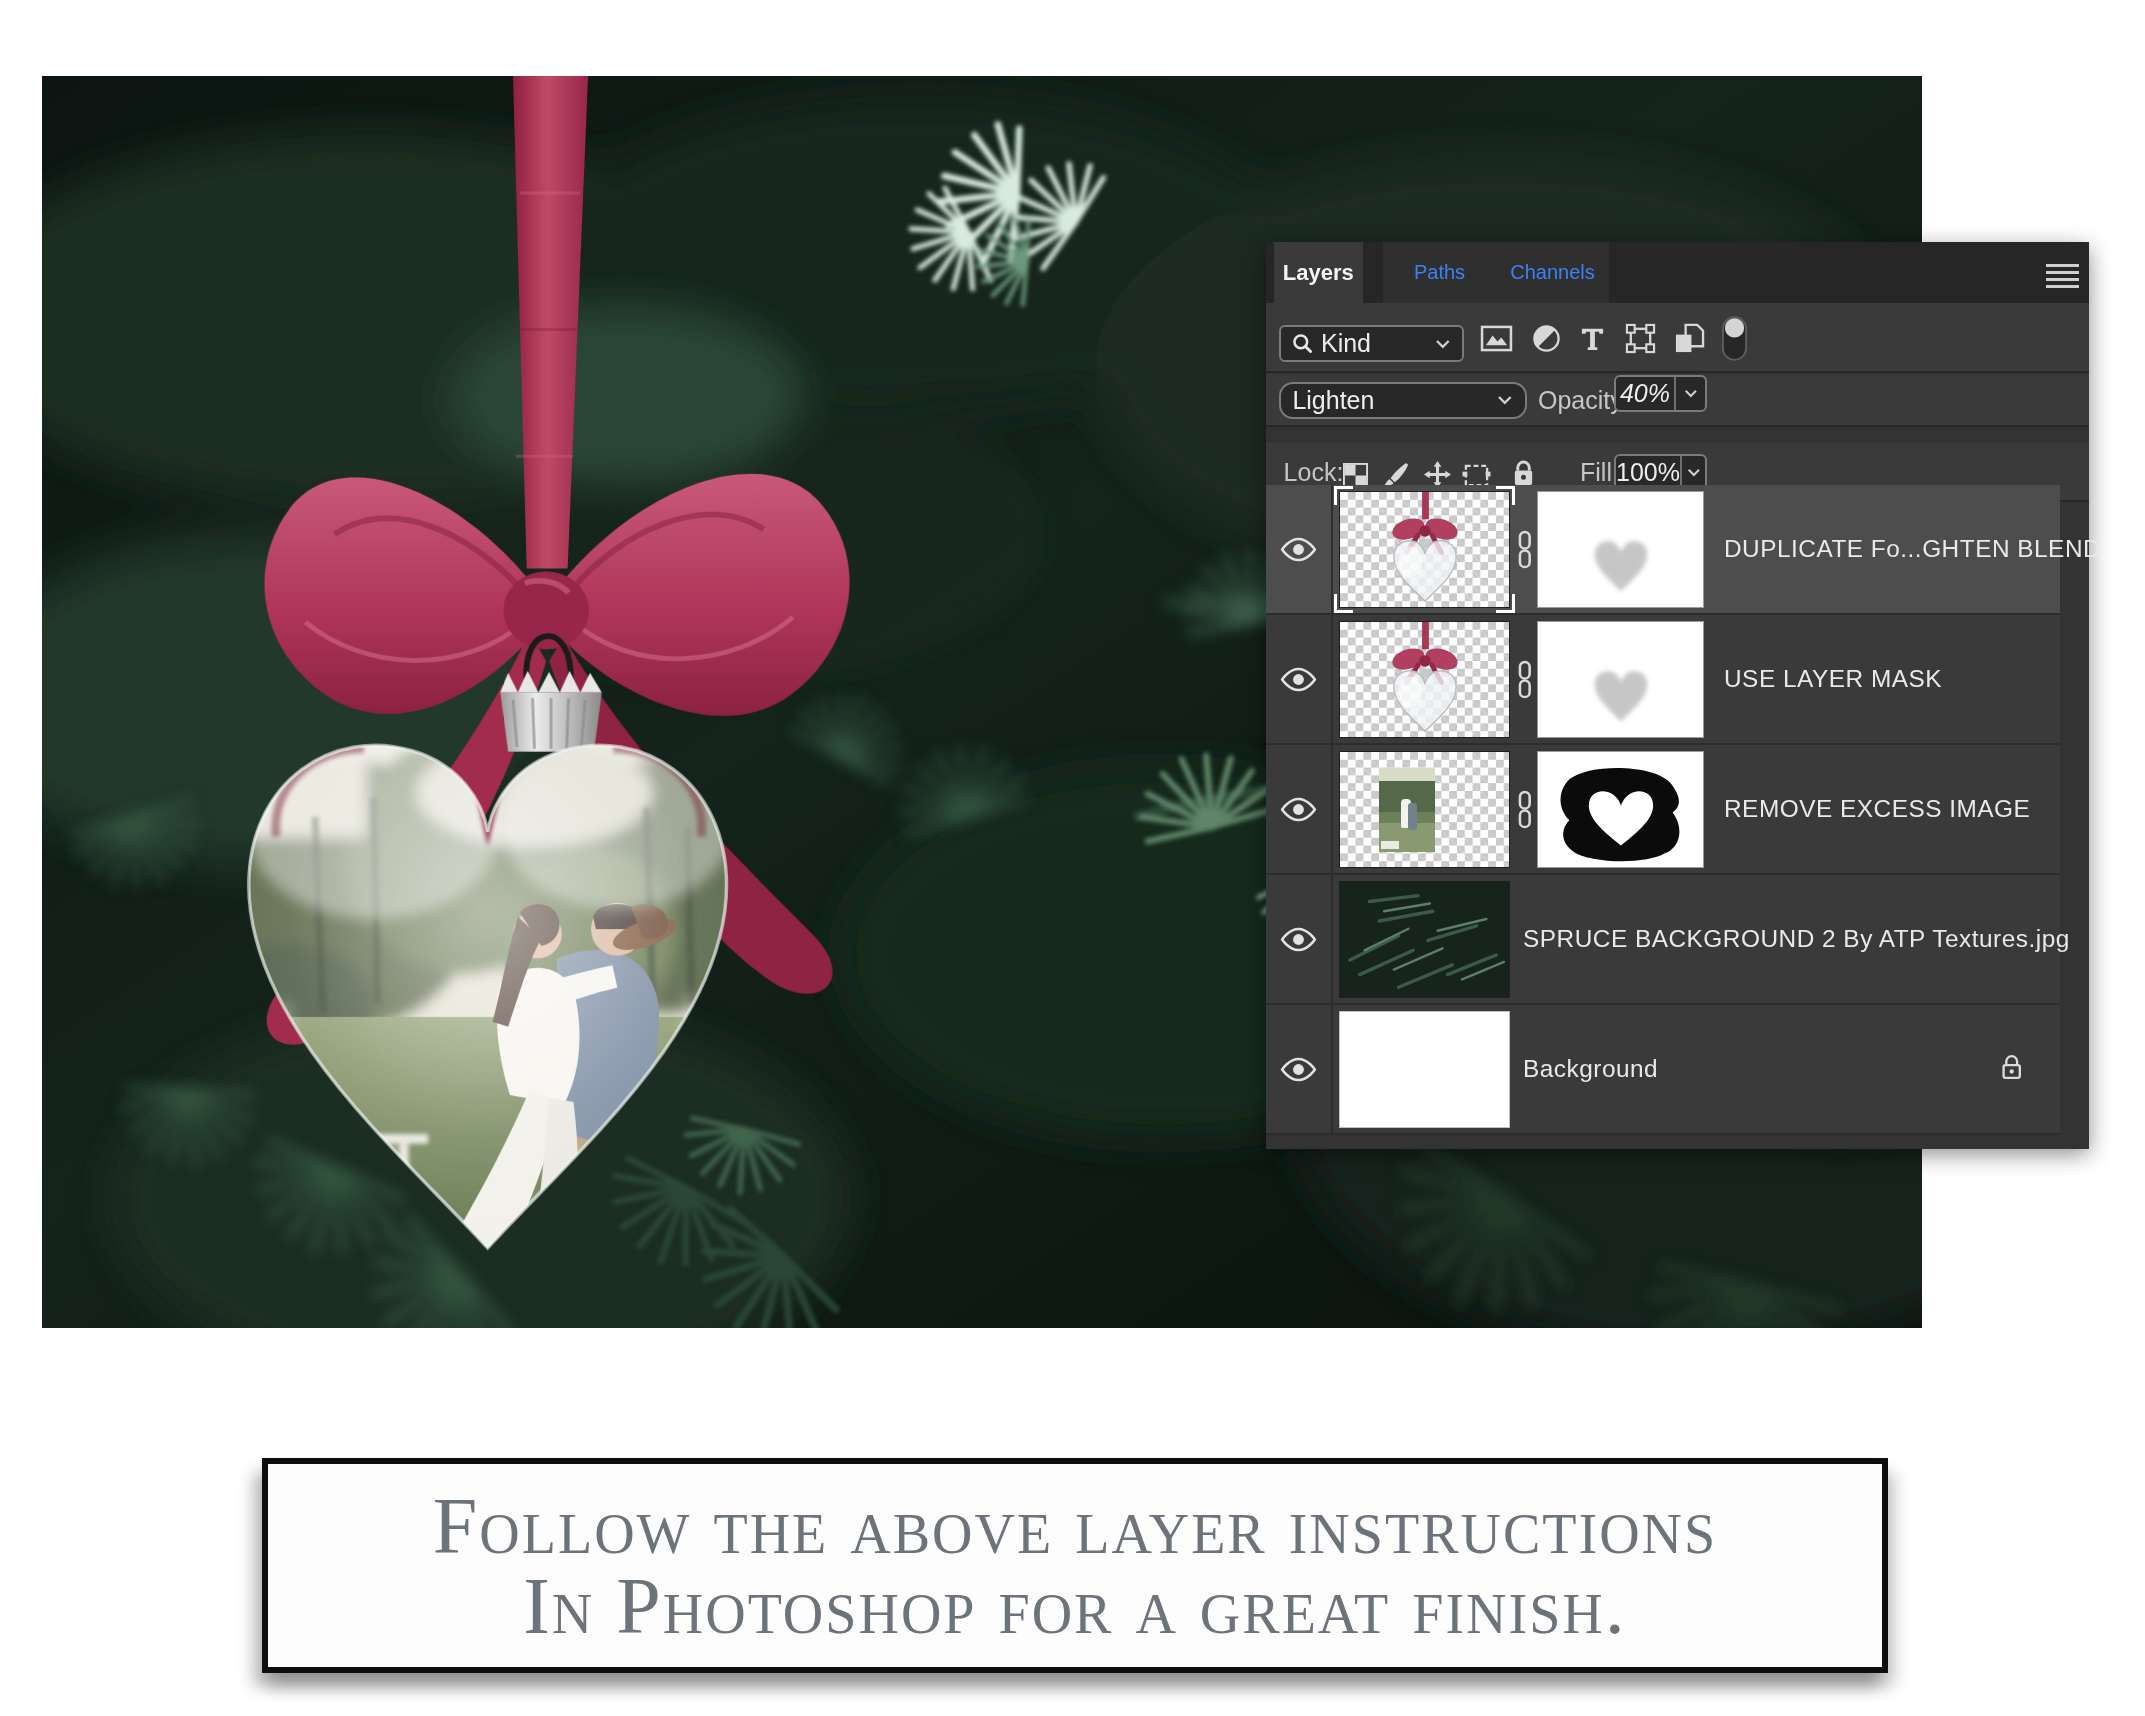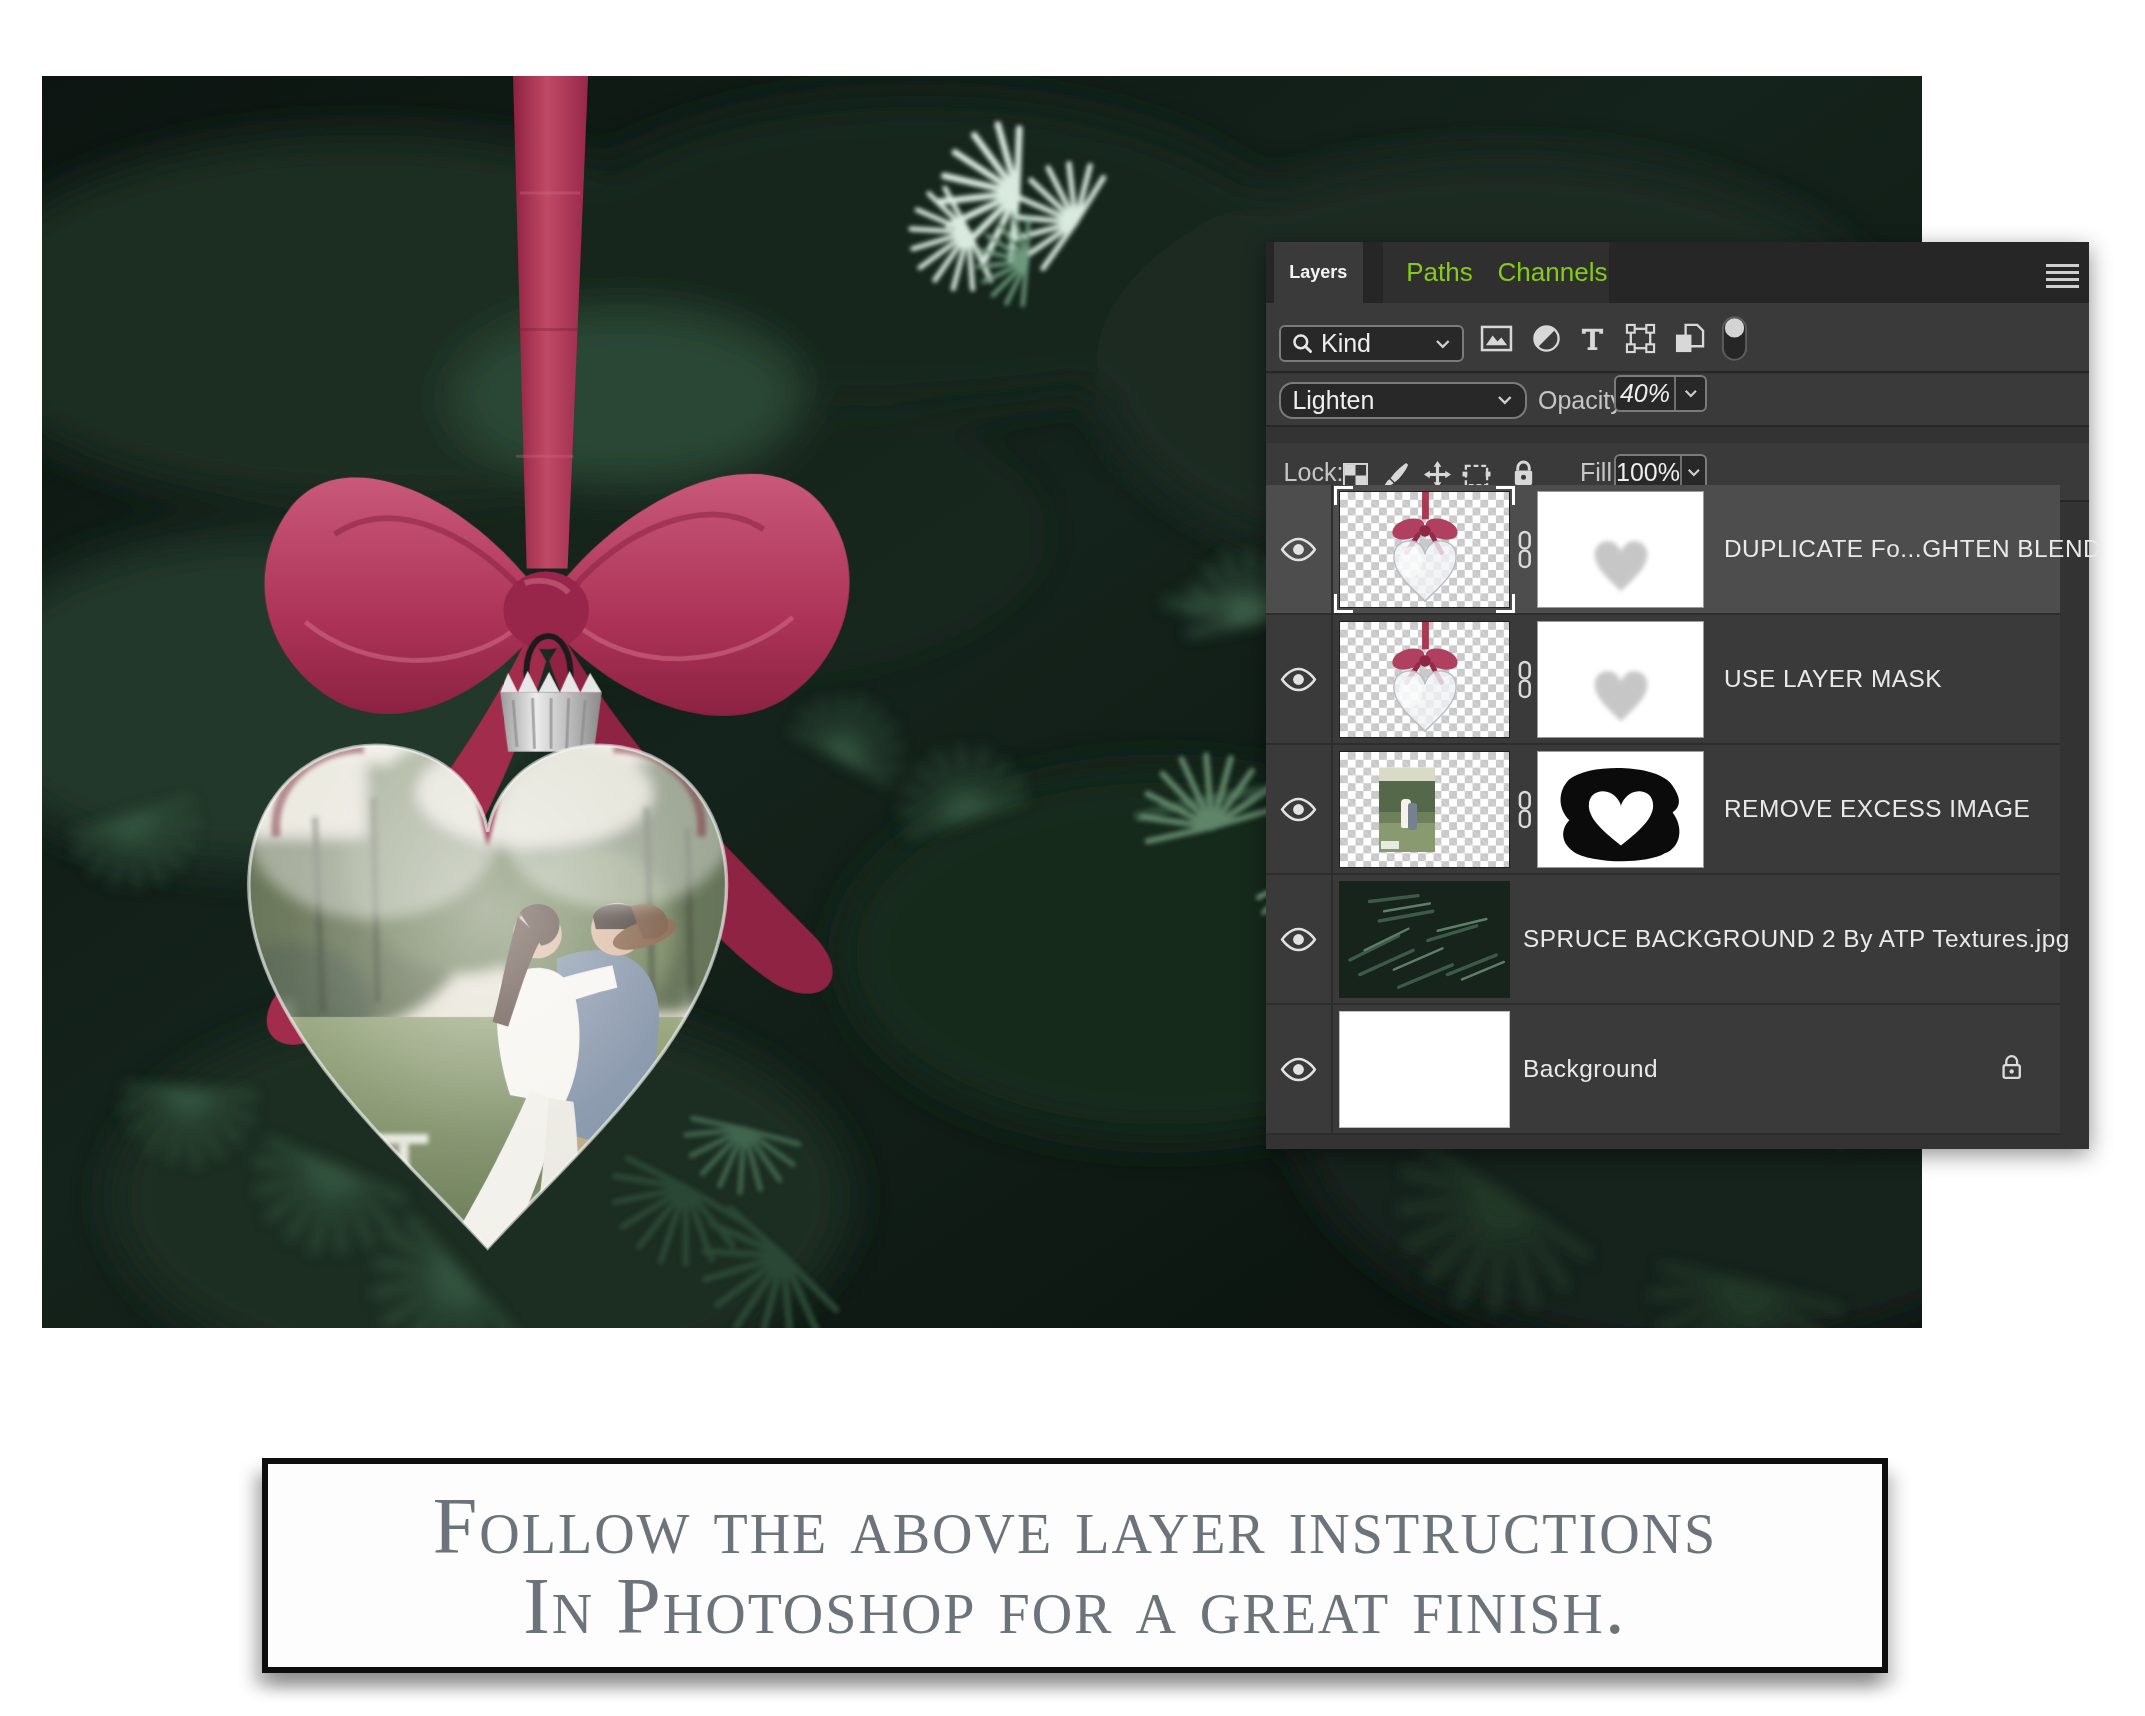--- a/index.html
+++ b/index.html
@@ -5,23 +5,23 @@
   html,body{margin:0;padding:0;background:#ffffff;}
   body{width:2146px;height:1716px;position:relative;font-family:"Liberation Sans",sans-serif;overflow:hidden;}
 
   
   .photo{position:absolute;left:42px;top:76px;width:1880px;height:1252px;background:#101b15;overflow:hidden;}
   .photo svg{display:block;}
 
   
   .panel{position:absolute;left:1266px;top:242px;width:823px;height:907px;background:#333333;box-shadow:0 5.9px 21.5px rgba(0,0,0,.45);color:#e8e8e8;}
   .tabs{position:absolute;left:0;top:0;width:823px;height:61px;background:#262626;}
-  .tab-active{position:absolute;left:7.8px;top:0;width:89px;height:61px;background:#3a3a3a;color:#f4f4f4;font-weight:700;font-size:18px;display:flex;align-items:center;justify-content:center;}
+  .tab-active{position:absolute;left:7.8px;top:0;width:89px;height:61px;background:#3a3a3a;color:#f4f4f4;font-weight:700;font-size:22px;display:flex;align-items:center;justify-content:center;}
   .tab-group{position:absolute;left:117px;top:0;width:226px;height:61px;background:#2f2f2f;display:flex;}
-  .tab-inactive{flex:1;display:flex;align-items:center;justify-content:center;color:#84cc16;font-size:26px;}
+  .tab-inactive{flex:1;display:flex;align-items:center;justify-content:center;color:#3b82f6;font-size:20px;}
   .menu-btn{position:absolute;left:780px;top:18.5px;width:33px;height:25px;cursor:pointer;}
   .menu-btn i{display:block;height:2.9px;background:#cfcfcf;margin:3.9px 0;}
 
   .ctl-row{position:absolute;left:0;width:823px;background:#3a3a3a;border-bottom:2.9px solid #272727;box-sizing:border-box;}
   .row-filter{top:61px;height:70px;}
   .row-blend{top:132px;height:53px;}
   .row-lock{top:201px;height:59px;}
 
   .well{position:absolute;background:#282828;border:2px solid #7b7b7b;border-radius:5.9px;box-sizing:border-box;display:flex;align-items:center;color:#ededed;font-size:25px;}
   .kind-box{left:12.7px;top:22.4px;width:185px;height:37px;padding:0 11px;gap:7.8px;}

